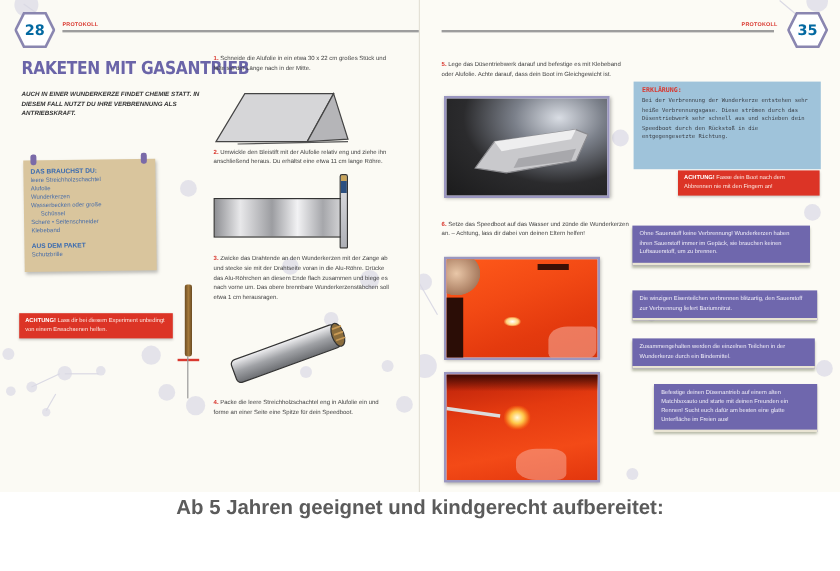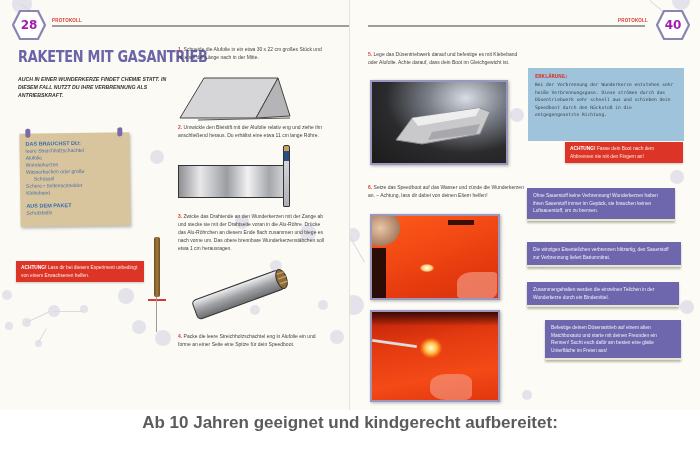--- a/index.html
+++ b/index.html
@@ -11,21 +11,21 @@
   .page.left { border-right: 1px solid #e4e1d6; }
   .page.right { background: #fcfbf5; }
 
   
   .mol { position: absolute; border-radius: 50%; background: #dcdbe7; opacity: .75; }
   .bond { position: absolute; height: 1px; background: #dad9e4; transform-origin: 0 0; }
 
   
   .hex { position: absolute; width: 34px; height: 30px; }
   .hex svg { width: 34px; height: 30px; display: block; }
-  .hex .num { position: absolute; left: 0; top: 0; width: 34px; height: 30px; line-height: 30px; text-align: center; font-size: 12px; font-weight: bold; color: #a21caf; font-family: "DejaVu Sans", sans-serif; }
+  .hex .num { position: absolute; left: 0; top: 0; width: 34px; height: 30px; line-height: 30px; text-align: center; font-size: 12px; font-weight: bold; color: #0369a1; font-family: "DejaVu Sans", sans-serif; }
   .rule { position: absolute; height: 2px; background: #9d9d9d; }
   .section-tag { position: absolute; font-size: 4.5px; color: #d9382f; letter-spacing: .2px; font-weight: bold; text-transform: uppercase; }
 
   .title { position: absolute; left: 18px; top: 48px; font-size: 15px; font-weight: bold; color: #6a64a8; font-family: "DejaVu Sans", sans-serif; letter-spacing: -.3px; transform: scaleX(.86); transform-origin: 0 0; white-space: nowrap; }
   .intro { position: absolute; left: 18px; top: 75px; width: 150px; font-size: 5.2px; line-height: 8px; color: #333; font-style: italic; font-weight: bold; text-transform: uppercase; }
 
   
   .note { position: absolute; left: 20px; top: 133px; width: 110px; height: 93px; background: #d9c59d; box-shadow: 1px 2px 3px rgba(0,0,0,.25); transform: rotate(-.8deg); padding: 7px 6px; }
   .pin { position: absolute; width: 5px; height: 9px; background: #7a6aa8; border-radius: 2px; top: -5px; }
   .note .nh { font-size: 5.5px; font-weight: bold; color: #3a6bb0; margin-bottom: 1px; }
@@ -181,21 +181,21 @@
     <div class="mol" style="left:320px;top:170px;width:14px;height:14px;"></div>
     <div class="mol" style="left:172px;top:390px;width:10px;height:10px;"></div>
     <div class="bond" style="left:0px;top:236px;width:30px;transform:rotate(60deg);"></div>
 
     <div class="rule" style="left:18px;top:25px;width:277px;"></div>
     <div class="section-tag" style="left:268px;top:18px;">PROTOKOLL</div>
     <div class="hex" style="left:306px;top:10px;">
       <svg viewBox="0 0 34 30">
           <polygon points="8,1 26,1 33,15 26,29 8,29 1,15" fill="#ffffff" stroke="#8a86b0" stroke-width="2.2"></polygon>
         </svg>
-      <div class="num">40</div>
+      <div class="num">35</div>
     </div>
 
     <div class="step" style="left:18px;top:50px;width:160px;">
       <span class="n">5.</span>
       <span>Lege das Düsentriebwerk darauf und befestige es mit Klebeband oder Alufolie. Achte darauf, dass dein Boot im Gleichgewicht ist.</span>
     </div>
     <div class="photo foil" style="left:20px;top:80px;width:138px;height:85px;">
       <svg width="138" height="85" viewBox="0 0 138 85">
         <polygon points="24,58 40,36 108,26 118,30 108,52 50,62" fill="#c9c9cc" stroke="#8a8a8e" stroke-width="1"></polygon>
         <polygon points="40,36 108,26 104,34 46,44" fill="#eeeeef"></polygon>
@@ -232,14 +232,14 @@
     </div>
 
     <div class="info" style="left:177px;top:188px;width:148px;">Ohne Sauerstoff keine Verbrennung! Wunderkerzen haben ihren Sauerstoff immer im Gepäck, sie brauchen keinen Luftsauerstoff, um zu brennen.</div>
     <div class="info" style="left:177px;top:242px;width:154px;">Die winzigen Eisenteilchen verbrennen blitzartig, den Sauerstoff zur Verbrennung liefert Bariumnitrat.</div>
     <div class="info" style="left:177px;top:282px;width:152px;">Zusammengehalten werden die einzelnen Teilchen in der Wunderkerze durch ein Bindemittel.</div>
     <div class="info" style="left:195px;top:320px;width:136px;">Befestige deinen Düsenantrieb auf einem alten Matchboxauto und starte mit deinen Freunden ein Rennen! Sucht euch dafür am besten eine glatte Unterfläche im Freien aus!</div>
   </div>
 </div>
 
 <div class="caption">
-  <div class="l1">Ab 10 Jahren geeignet und kindgerecht aufbereitet:</div>
+  <div class="l1">Ab 5 Jahren geeignet und kindgerecht aufbereitet:</div>
 </div>
 
 </body></html>

